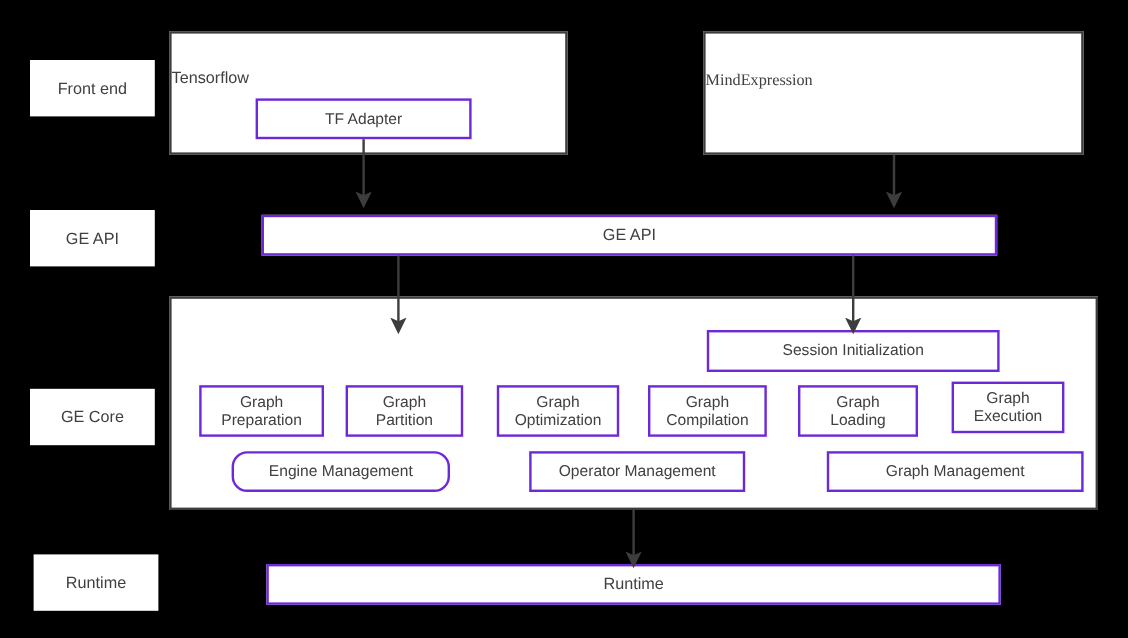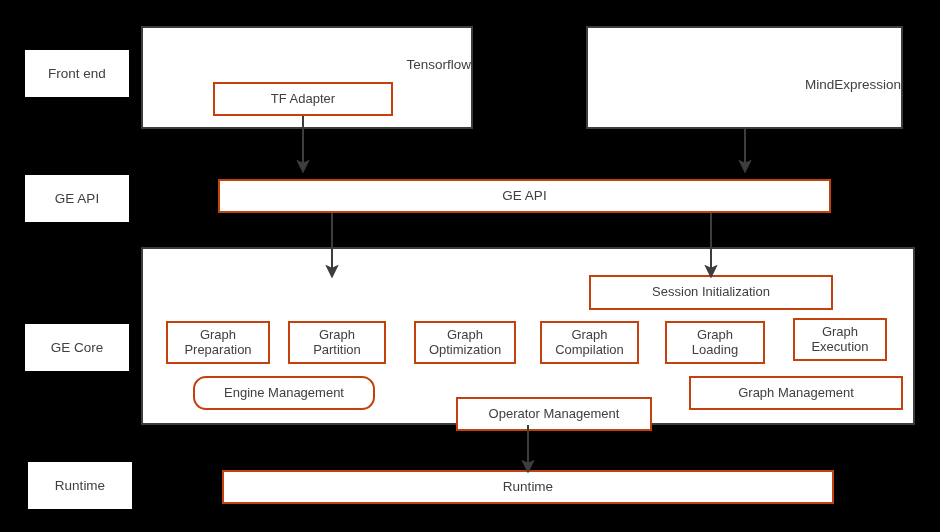--- a/index.html
+++ b/index.html
@@ -20,39 +20,39 @@
     box-sizing: border-box;
     background: #ffffff;
     color: #404040;
     display: flex;
     align-items: center;
     justify-content: center;
     text-align: center;
     line-height: 1.15;
   }
   .bordered {
-    border: 2px solid #c2410c;
+    border: 2px solid #6d28d9;
   }
   .plain {
     border: none;
   }
   .layer-label {
     font-size: 13.5px;
   }
   .container-box {
     position: absolute;
     box-sizing: border-box;
     background: #ffffff;
     border: 2px solid #3d3d3d;
   }
   .container-title {
     position: absolute;
     left: 0;
     right: 0;
-    text-align: right;
+    text-align: left;
     color: #404040;
     font-size: 13.5px;
   }
   .node-label {
     font-size: 13px;
   }
   .wide-label {
     font-size: 13.5px;
   }
   .arrow-svg {
@@ -87,21 +87,21 @@
 
   <div class="container-box" style="left:141px; top:26px; width:332px; height:103px;">
     <div class="container-title" style="top:29px;">Tensorflow</div>
   </div>
 
   <div class="box bordered node-label" style="left:213px; top:82px; width:180px; height:34px;">
     <span>TF Adapter</span>
   </div>
 
   <div class="container-box" style="left:586px; top:26px; width:317px; height:103px;">
-    <div class="container-title" style="top:49px;">MindExpression</div>
+    <div class="container-title" style="top:31px;font-family:Liberation Serif, serif;">MindExpression</div>
   </div>
 
   <div class="box bordered wide-label" style="left:218px; top:179px; width:613px; height:34px;">
     <span>GE API</span>
   </div>
 
   <div class="container-box" style="left:141px; top:247px; width:774px; height:178px;"></div>
 
 
   <div class="box bordered node-label" style="left:589px; top:275px; width:244px; height:35px;">
@@ -135,21 +135,21 @@
 
   <div class="box bordered node-label" style="left:793px; top:318px; width:94px; height:43px; white-space:pre-line;">
     <span>Graph
 Execution</span>
   </div>
 
   <div class="box bordered node-label" style="left:193px; top:376px; width:182px; height:34px;border-radius:13px;">
     <span>Engine Management</span>
   </div>
 
-  <div class="box bordered node-label" style="left:456px; top:376px; width:196px; height:34px;margin-top:21px;">
+  <div class="box bordered node-label" style="left:441px; top:376px; width:180px; height:34px;">
     <span>Operator Management</span>
   </div>
 
   <div class="box bordered node-label" style="left:689px; top:376px; width:214px; height:34px;">
     <span>Graph Management</span>
   </div>
 
   <div class="box bordered wide-label" style="left:222px; top:470px; width:612px; height:34px;">
     <span>Runtime</span>
   </div>

